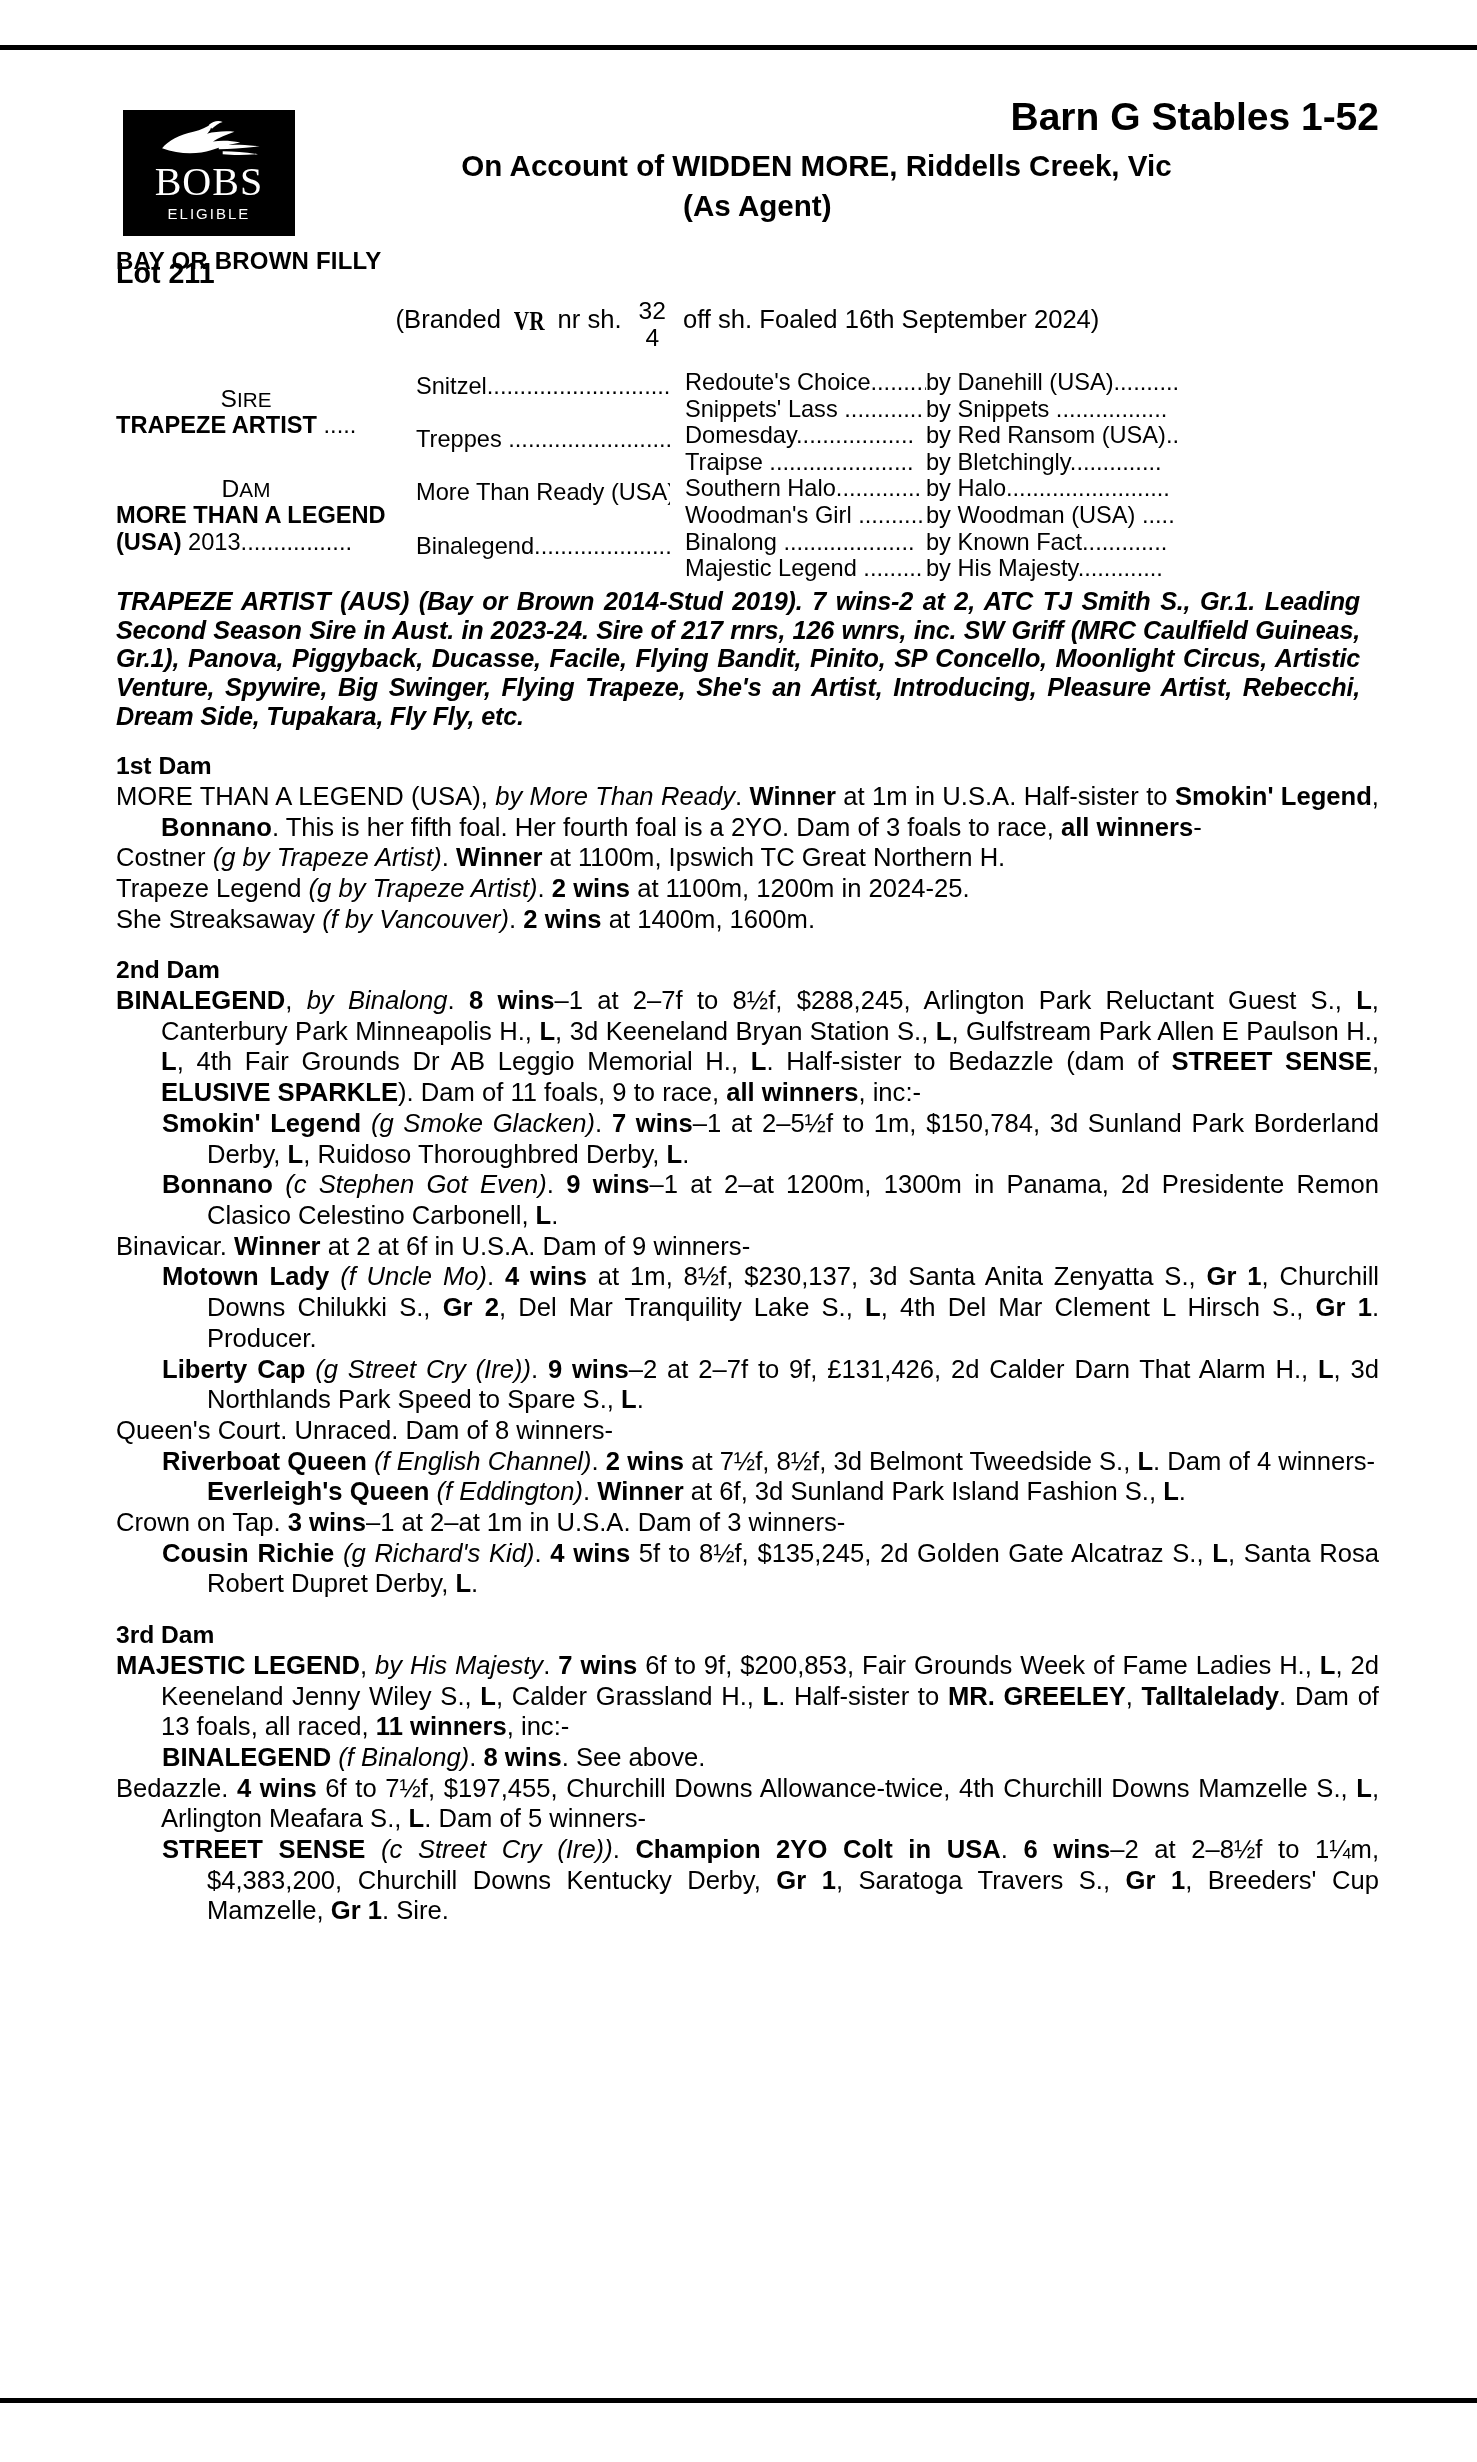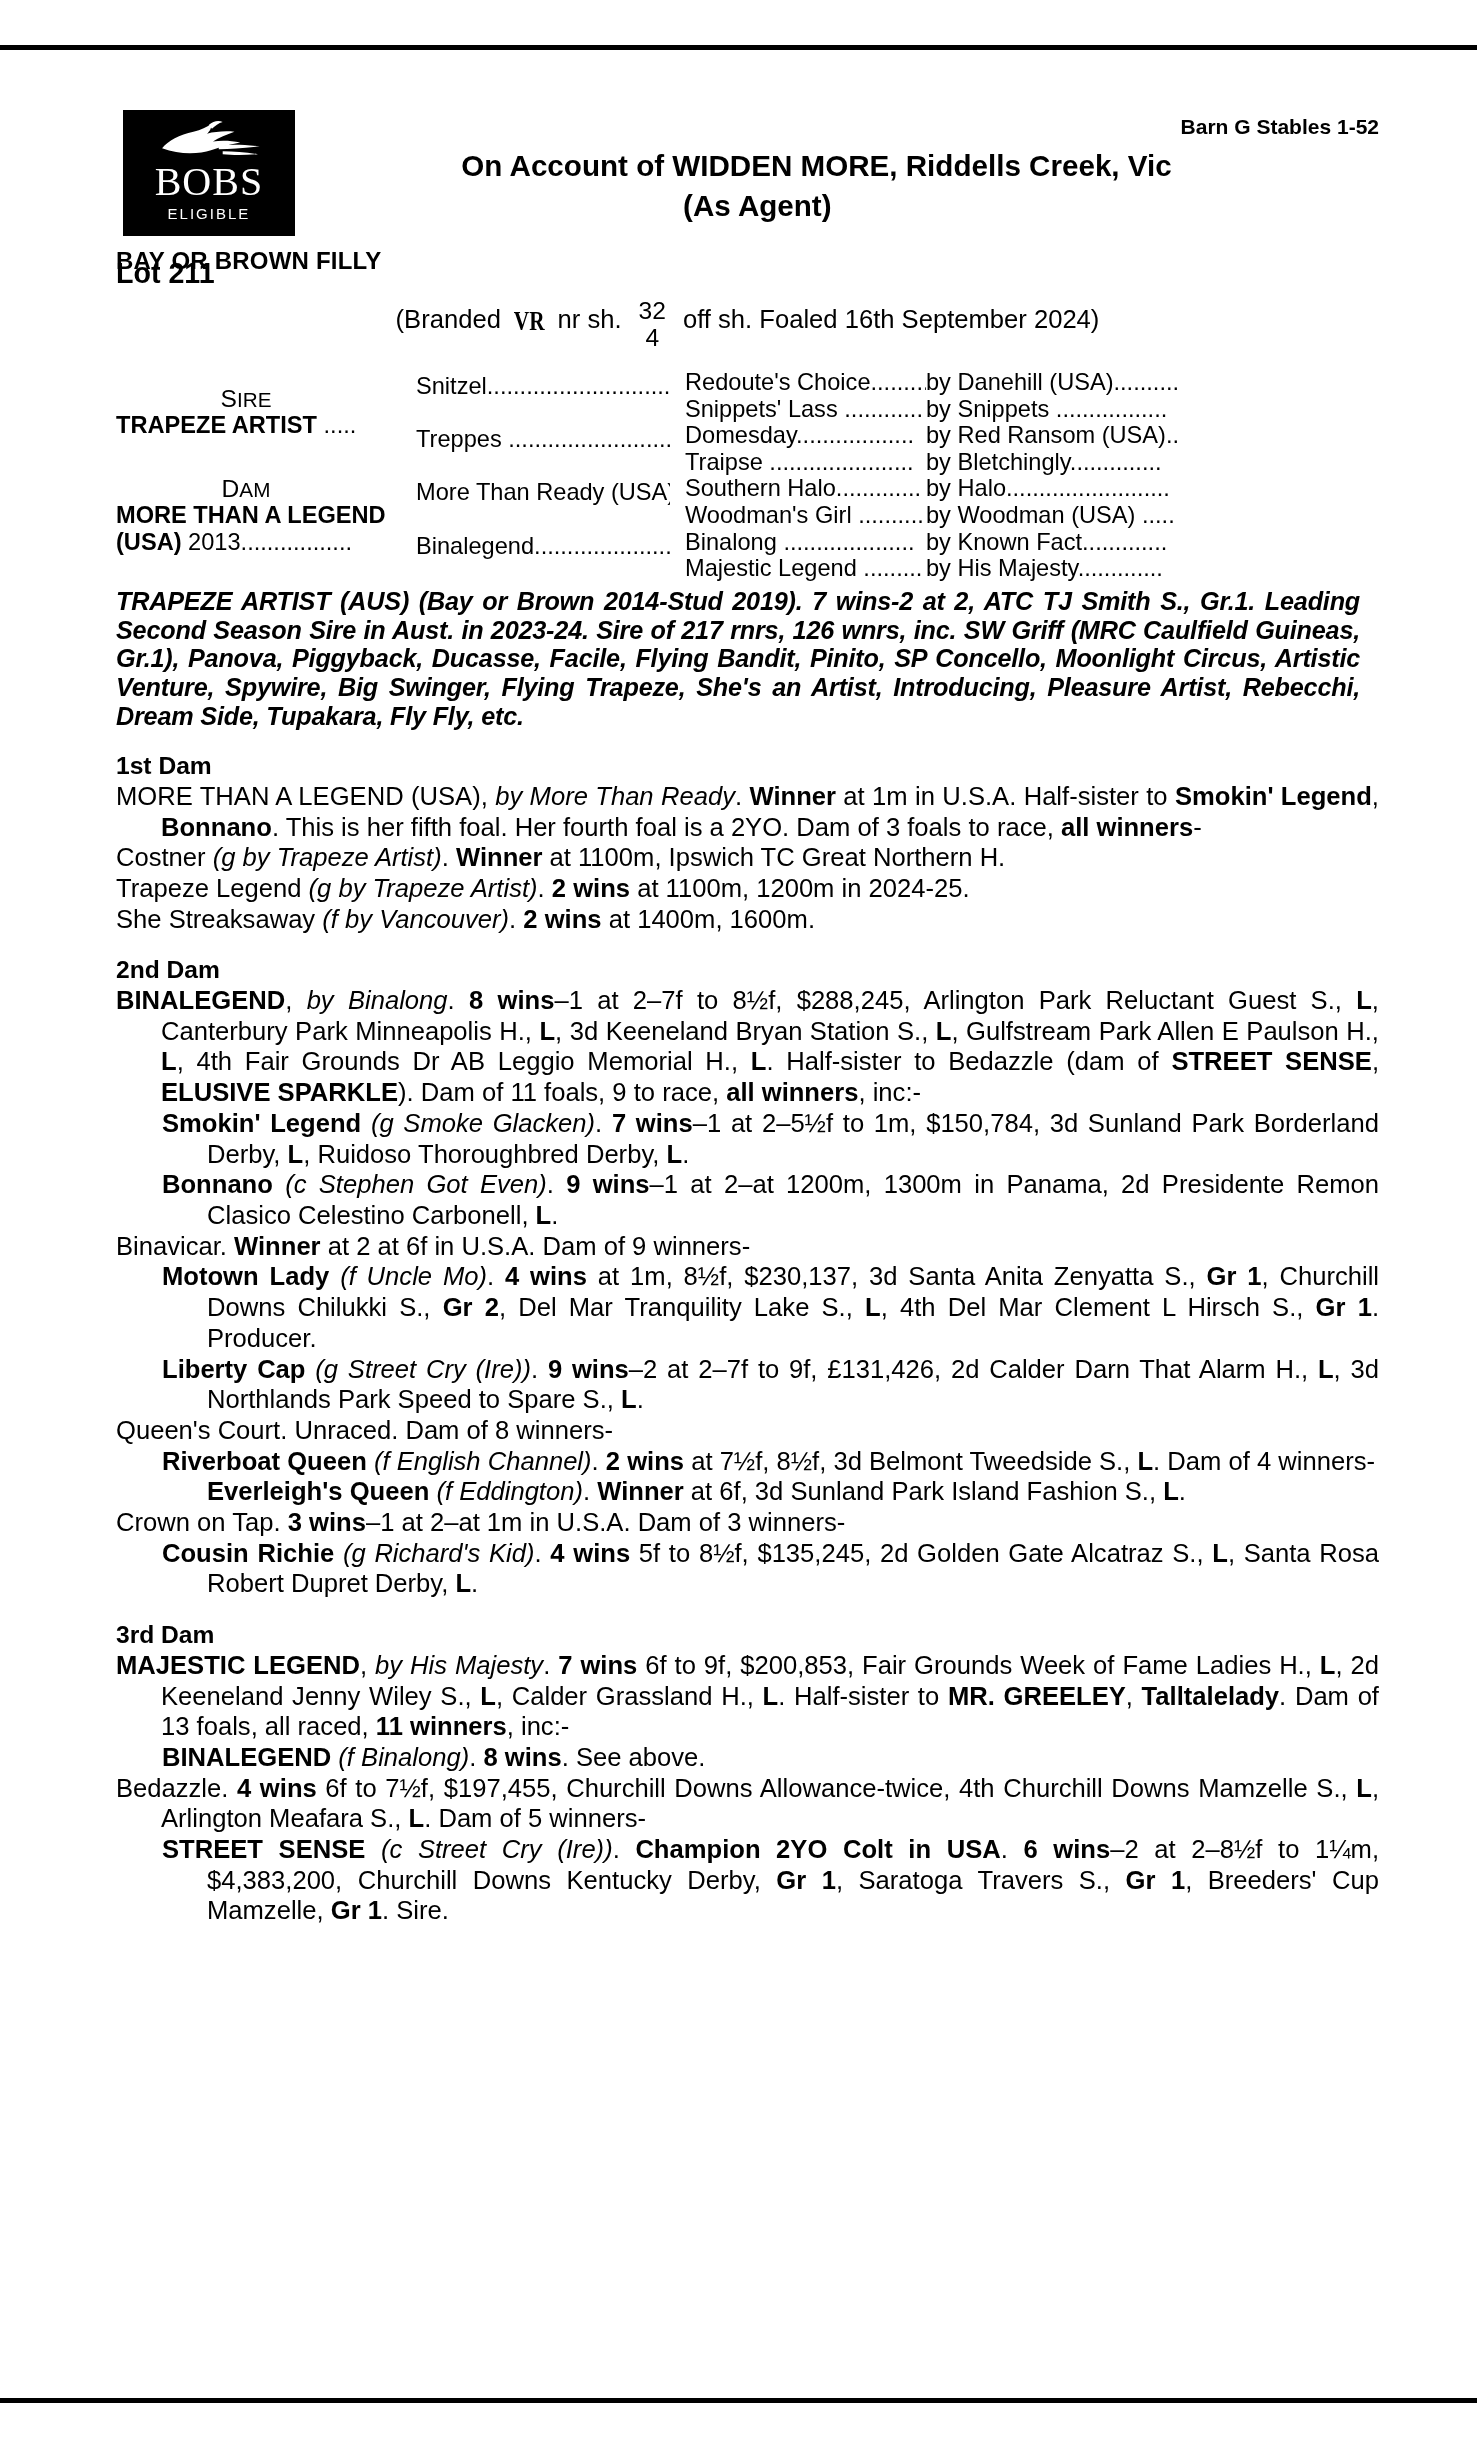--- a/index.html
+++ b/index.html
@@ -75,22 +75,22 @@
     right: 0;
     font-family: Liberation Sans, sans-serif;
     font-size: 15px;
     letter-spacing: 2px;
     line-height: 1;
   }
 
   .barn-line {
     position: absolute;
     right: 0;
-    top: 21px;
-    font-size: 21px;
+    top: 1px;
+    font-size: 39px;
     font-weight: bold;
     white-space: nowrap;
   }
   .account-line {
     position: absolute;
     left: 0;
     right: 0;
     top: 55px;
     text-align: center;
     font-size: 29.6px;

